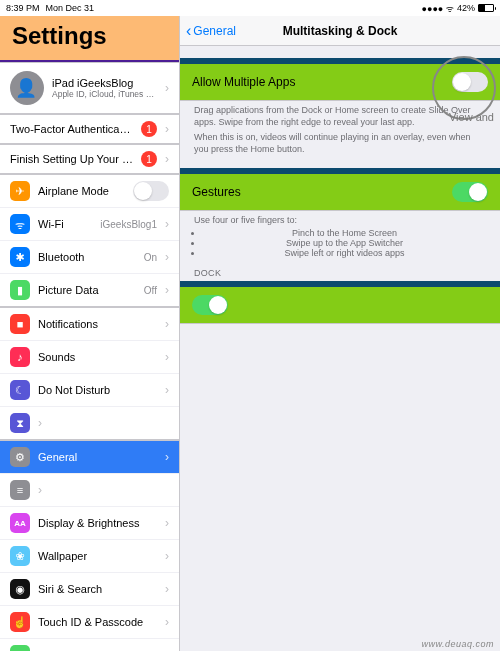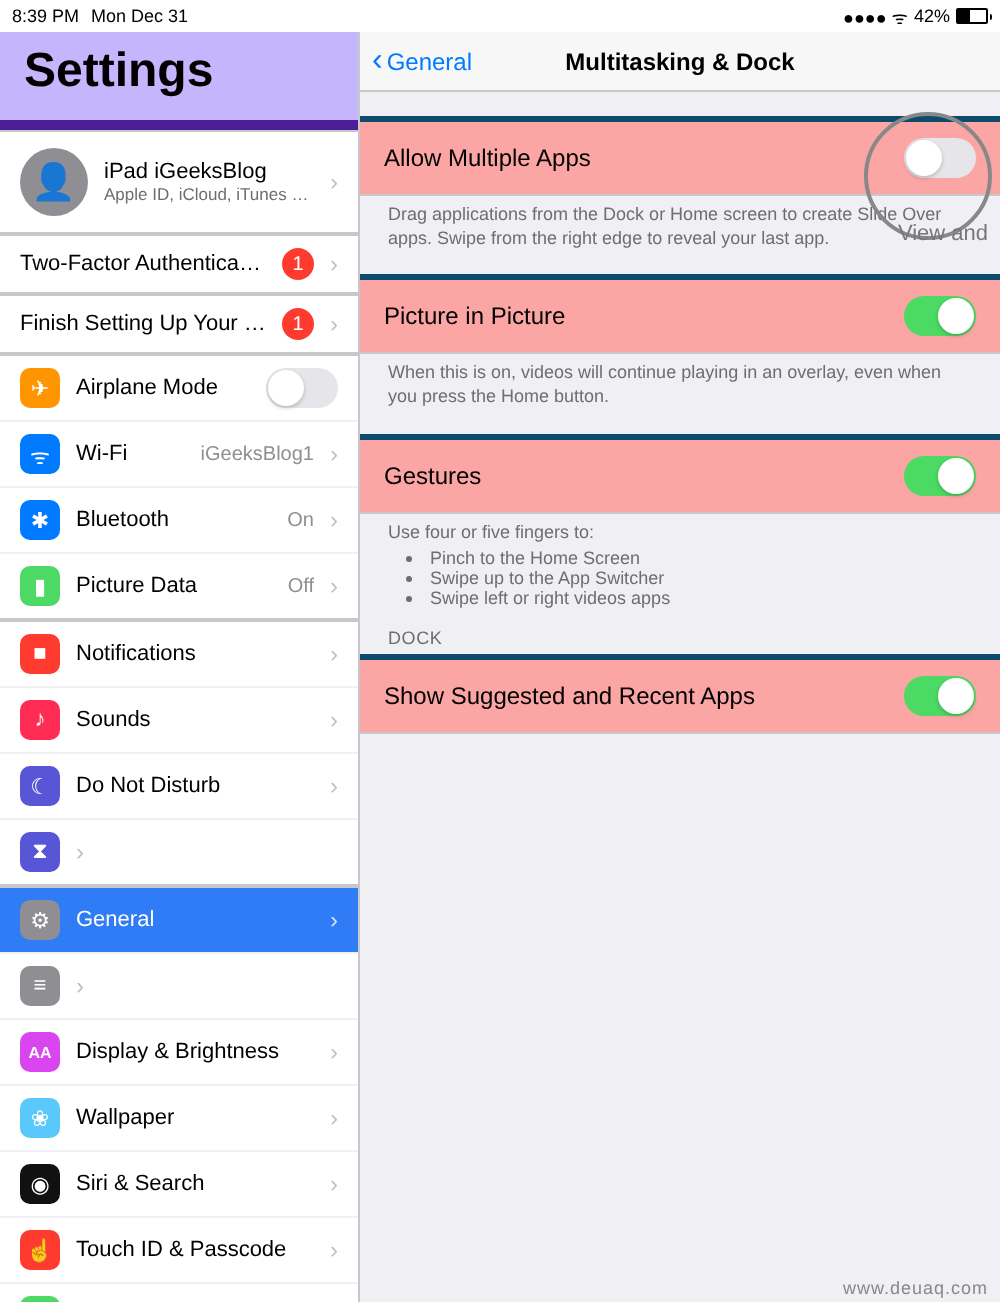--- a/index.html
+++ b/index.html
@@ -35,22 +35,22 @@
     border-right: 1px solid #c8c7cc;
     background: #efeff4;
     display: flex;
     flex-direction: column;
     overflow: hidden;
   }
   .sidebar-title {
     font-size: 24px;
     font-weight: 700;
     padding: 6px 12px 10px;
-    background: #c4b5fd;
-    border-bottom: 5px solid #4c1d95;
+    background: #fdba74;
+    border-bottom: 2px solid #4c1d95;
   }
   .group-gap { height: 14px; }
   .group { background: #fff; border-top: 1px solid #c8c7cc; border-bottom: 1px solid #c8c7cc; }
   .row {
     display: flex; align-items: center; gap: 8px;
     padding: 6px 10px;
     border-bottom: 1px solid #efeff4;
     background: #fff;
     position: relative;
   }
@@ -85,34 +85,34 @@
   .nav {
     display: flex; align-items: center; justify-content: center;
     height: 30px; border-bottom: 1px solid #c8c7cc; background: #f7f7f8;
     position: relative;
   }
   .nav-back { position: absolute; left: 6px; color: #007aff; font-size: 12px; display:flex; align-items:center; gap:2px;}
   .nav-back .chevb { font-size: 16px; line-height: 0;}
   .nav-title { font-size: 12px; font-weight: 600; }
 
   .detail-body { padding: 0; overflow:auto; }
-  .section { margin-top: 12px; background:#fca5a5; border-top:3px solid #0c4a6e; border-bottom:1px solid #c8c7cc; }
+  .section { margin-top: 12px; background:#84cc16; border-top:6px solid #0c4a6e; border-bottom:1px solid #c8c7cc; }
   .drow { display:flex; align-items:center; padding: 8px 12px; border-bottom:1px solid #efeff4; }
   .drow:last-child { border-bottom: none; }
   .dlabel { flex:1; font-size: 12px; }
   .footer-text { font-size: 9px; color: #6d6d72; padding: 4px 14px 0; line-height: 1.3; }
   .section-header { font-size: 9px; color: #6d6d72; padding: 10px 14px 3px; text-transform: uppercase; letter-spacing: .3px;}
-  .bullets { font-size: 9px; color:#6d6d72; padding: 2px 14px 0 35px; }
+  .bullets { font-size: 9px; color:#6d6d72; padding: 2px 14px 0 23px; text-align: center; }
   .bullets li { margin-bottom: 0; }
 
   .highlight-circle {
     position: absolute; width: 64px; height: 64px; border: 2px solid #888; border-radius: 50%;
     right: 4px; top: 40px; pointer-events: none;
   }
-  .watermark { position:absolute; right: 6px; bottom: 2px; font-size: 9px; color: #888; letter-spacing:.5px;}
+  .watermark { position:absolute; right: 6px; bottom: 2px; font-size: 9px; color: #888; letter-spacing:.5px;font-style:italic;}
   .view-anno { position:absolute; right: 6px; top: 95px; font-size:11px; color:#777;}
 
   .sig-wifi { font-size: 9px;}
 </style>
 </head>
 <body>
 
 <div class="status-bar">
   <div style="display:flex;gap:6px;">
     <span>8:39 PM</span>
@@ -268,49 +268,40 @@
       <div class="section">
         <div class="drow">
           <span class="dlabel">Allow Multiple Apps</span>
           <span class="switch">
               <span class="knob"></span>
             </span>
         </div>
       </div>
       <div class="footer-text">Drag applications from the Dock or Home screen to create Slide Over apps. Swipe from the right edge to reveal your last app.</div>
 
-      <div class="section">
-        <div class="drow">
-          <span class="dlabel">Picture in Picture</span>
-          <span class="switch on">
-              <span class="knob"></span>
-            </span>
-        </div>
-      </div>
       <div class="footer-text">When this is on, videos will continue playing in an overlay, even when you press the Home button.</div>
 
       <div class="section">
         <div class="drow">
           <span class="dlabel">Gestures</span>
           <span class="switch on">
               <span class="knob"></span>
             </span>
         </div>
       </div>
       <div class="footer-text">Use four or five fingers to:</div>
       <ul class="bullets">
         <li>Pinch to the Home Screen</li>
         <li>Swipe up to the App Switcher</li>
         <li>Swipe left or right videos apps</li>
       </ul>
 
       <div class="section-header">Dock</div>
       <div class="section" style="margin-top:0;">
         <div class="drow">
-          <span class="dlabel">Show Suggested and Recent Apps</span>
           <span class="switch on">
               <span class="knob"></span>
             </span>
         </div>
       </div>
     </div>
 
     <div class="highlight-circle"></div>
     <div class="view-anno">View and</div>
   </div>

